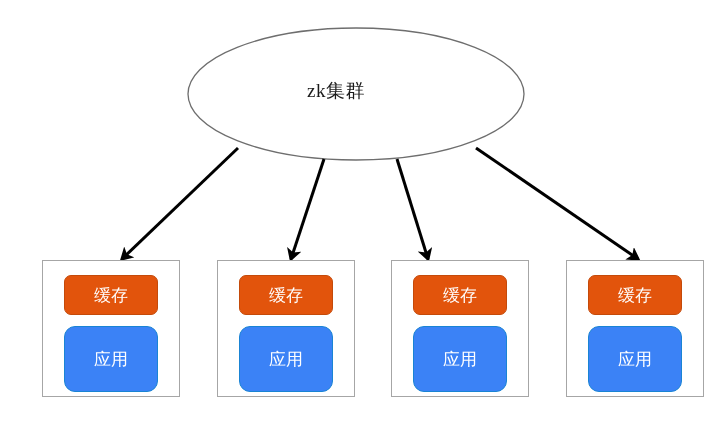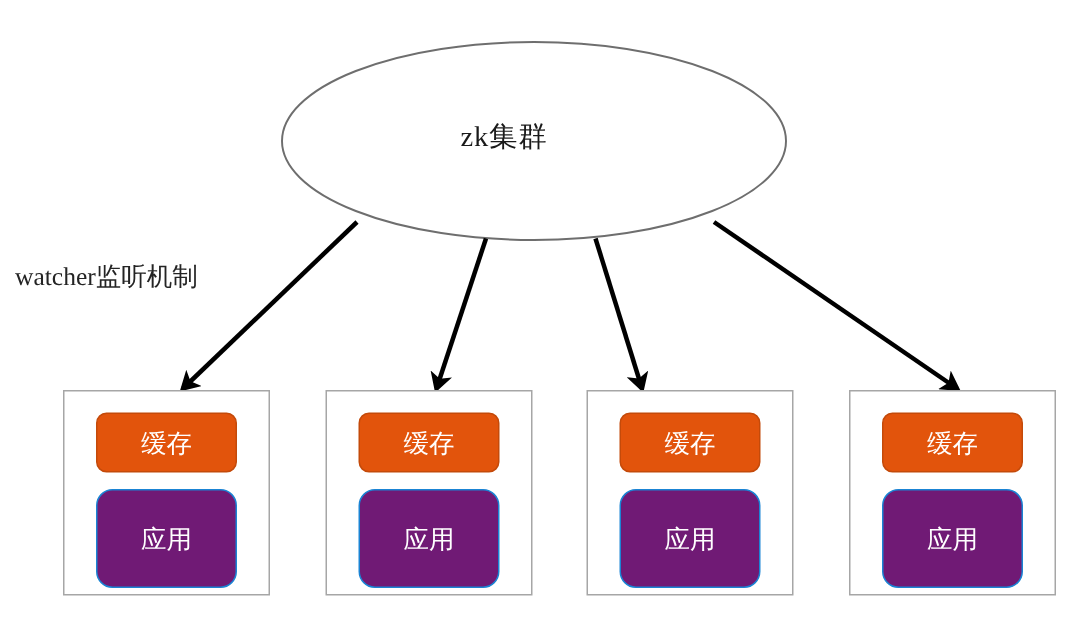--- a/index.html
+++ b/index.html
@@ -65,21 +65,21 @@
     justify-content: center;
     font-size: 17px;
     font-family: "Liberation Serif", serif;
   }
   .app-chip {
     box-sizing: border-box;
     width: 94px;
     height: 66px;
     margin-top: 11px;
     border-radius: 11px;
-    background: #701a75;
+    background: #3b82f6;
     border: 1px solid #1a84d4;
     color: #ffffff;
     display: flex;
     align-items: center;
     justify-content: center;
     font-size: 17px;
     font-family: "Liberation Serif", serif;
   }
 </style>
 </head>
@@ -97,21 +97,20 @@
     <ellipse cx="356" cy="94" rx="168" ry="66" fill="#ffffff" stroke="#6e6e6e" stroke-width="1.3"></ellipse>
 
     <line x1="238" y1="148" x2="122" y2="259" stroke="#000000" stroke-width="3" marker-end="url(#arrowhead)"></line>
     <line x1="324" y1="159" x2="291" y2="259" stroke="#000000" stroke-width="3" marker-end="url(#arrowhead)"></line>
     <line x1="397" y1="159" x2="428" y2="259" stroke="#000000" stroke-width="3" marker-end="url(#arrowhead)"></line>
     <line x1="476" y1="148" x2="638" y2="259" stroke="#000000" stroke-width="3" marker-end="url(#arrowhead)"></line>
   </svg>
 
   <div class="cluster-label">zk集群</div>
 
-  <div class="watcher-label">watcher监听机制</div>
 
   <div class="node-box" style="left:42px; top:260px; width:138px; height:137px;">
     <div class="cache-chip">缓存</div>
     <div class="app-chip">应用</div>
   </div>
 
   <div class="node-box" style="left:217px; top:260px; width:138px; height:137px;">
     <div class="cache-chip">缓存</div>
     <div class="app-chip">应用</div>
   </div>

